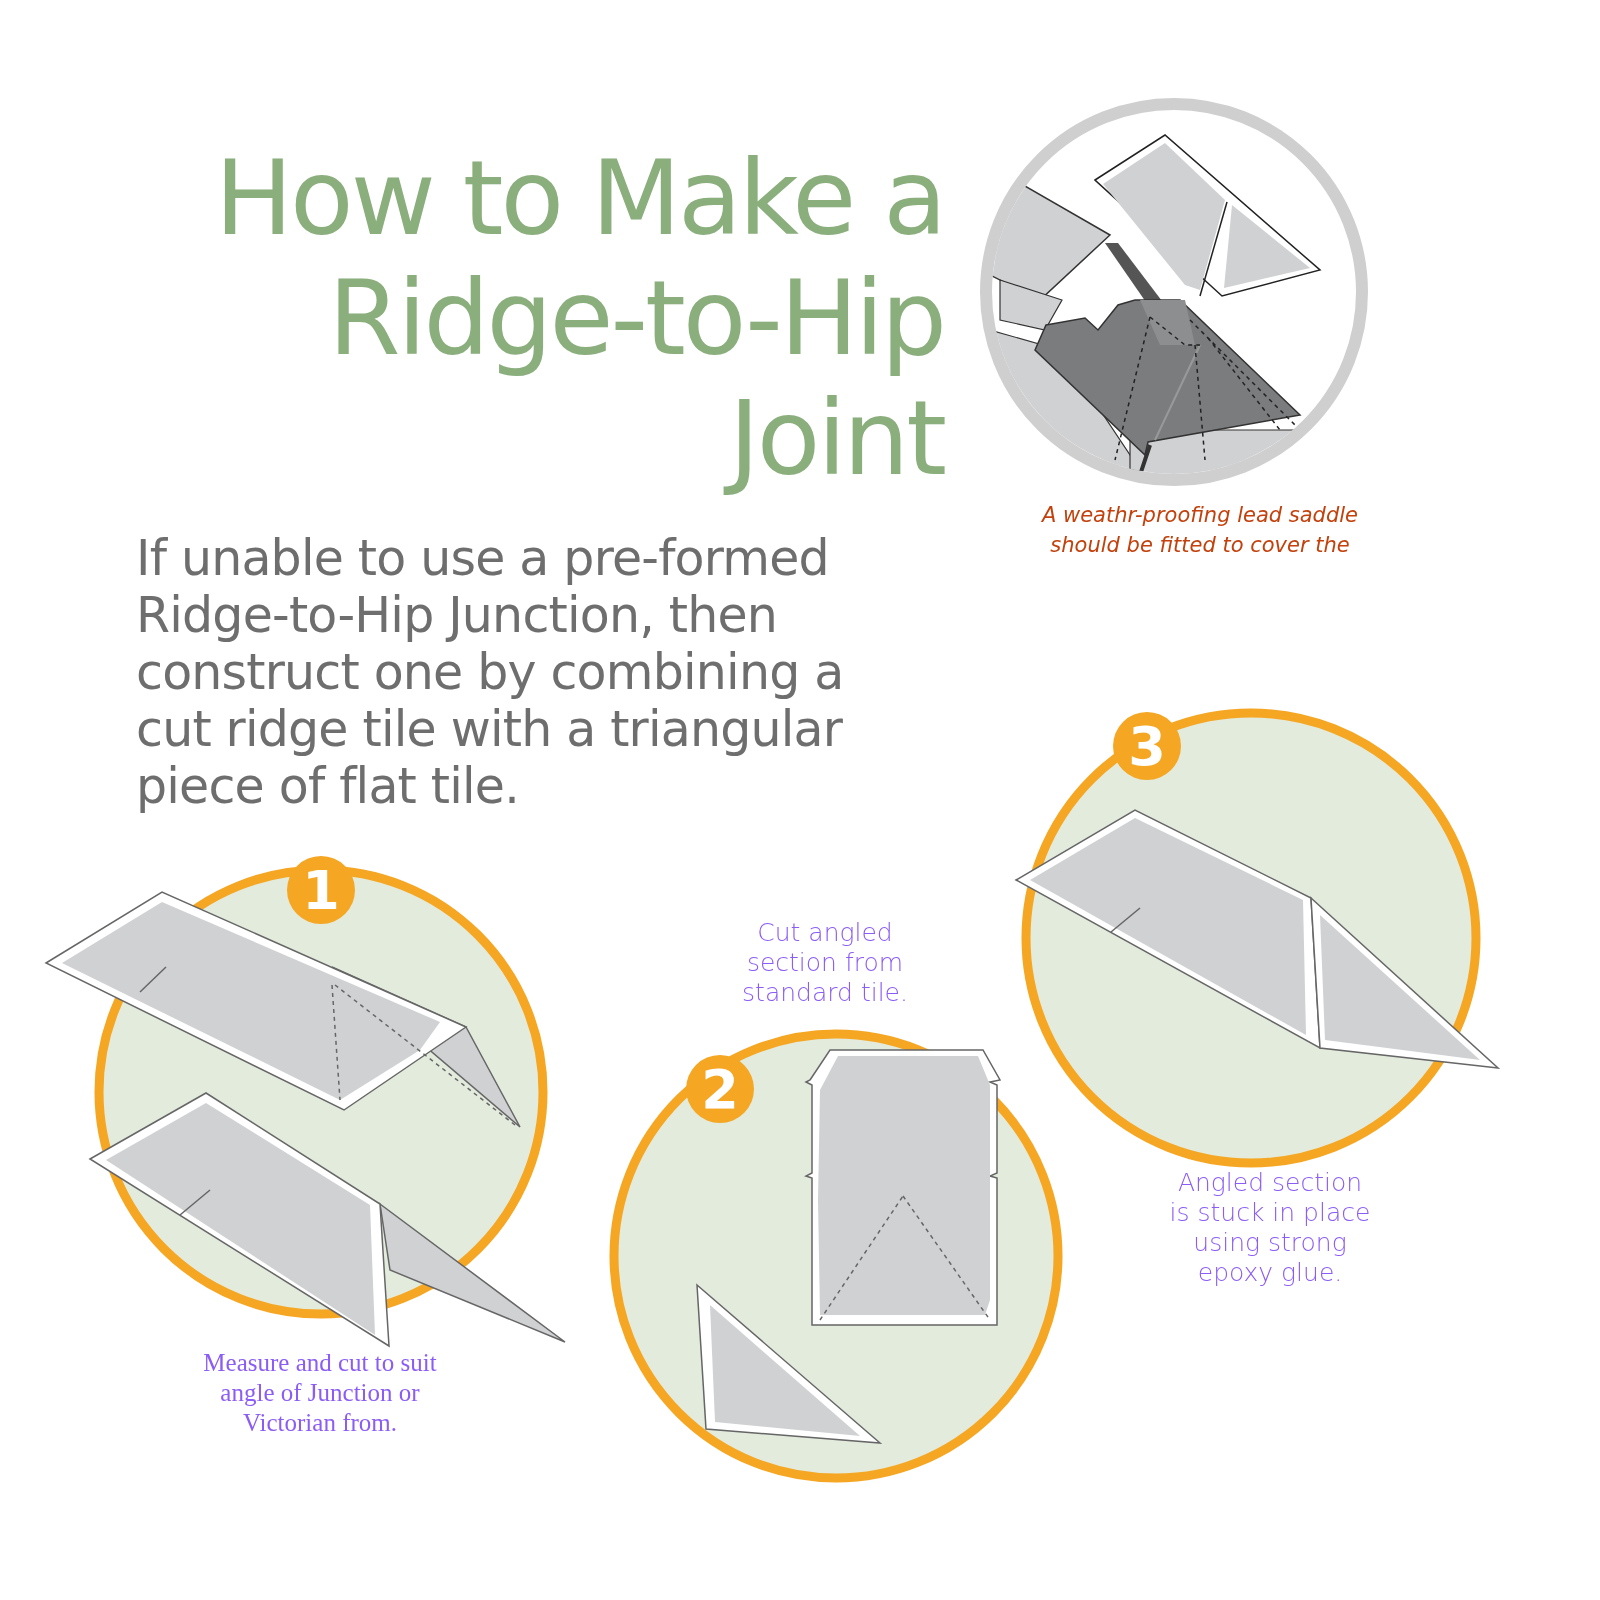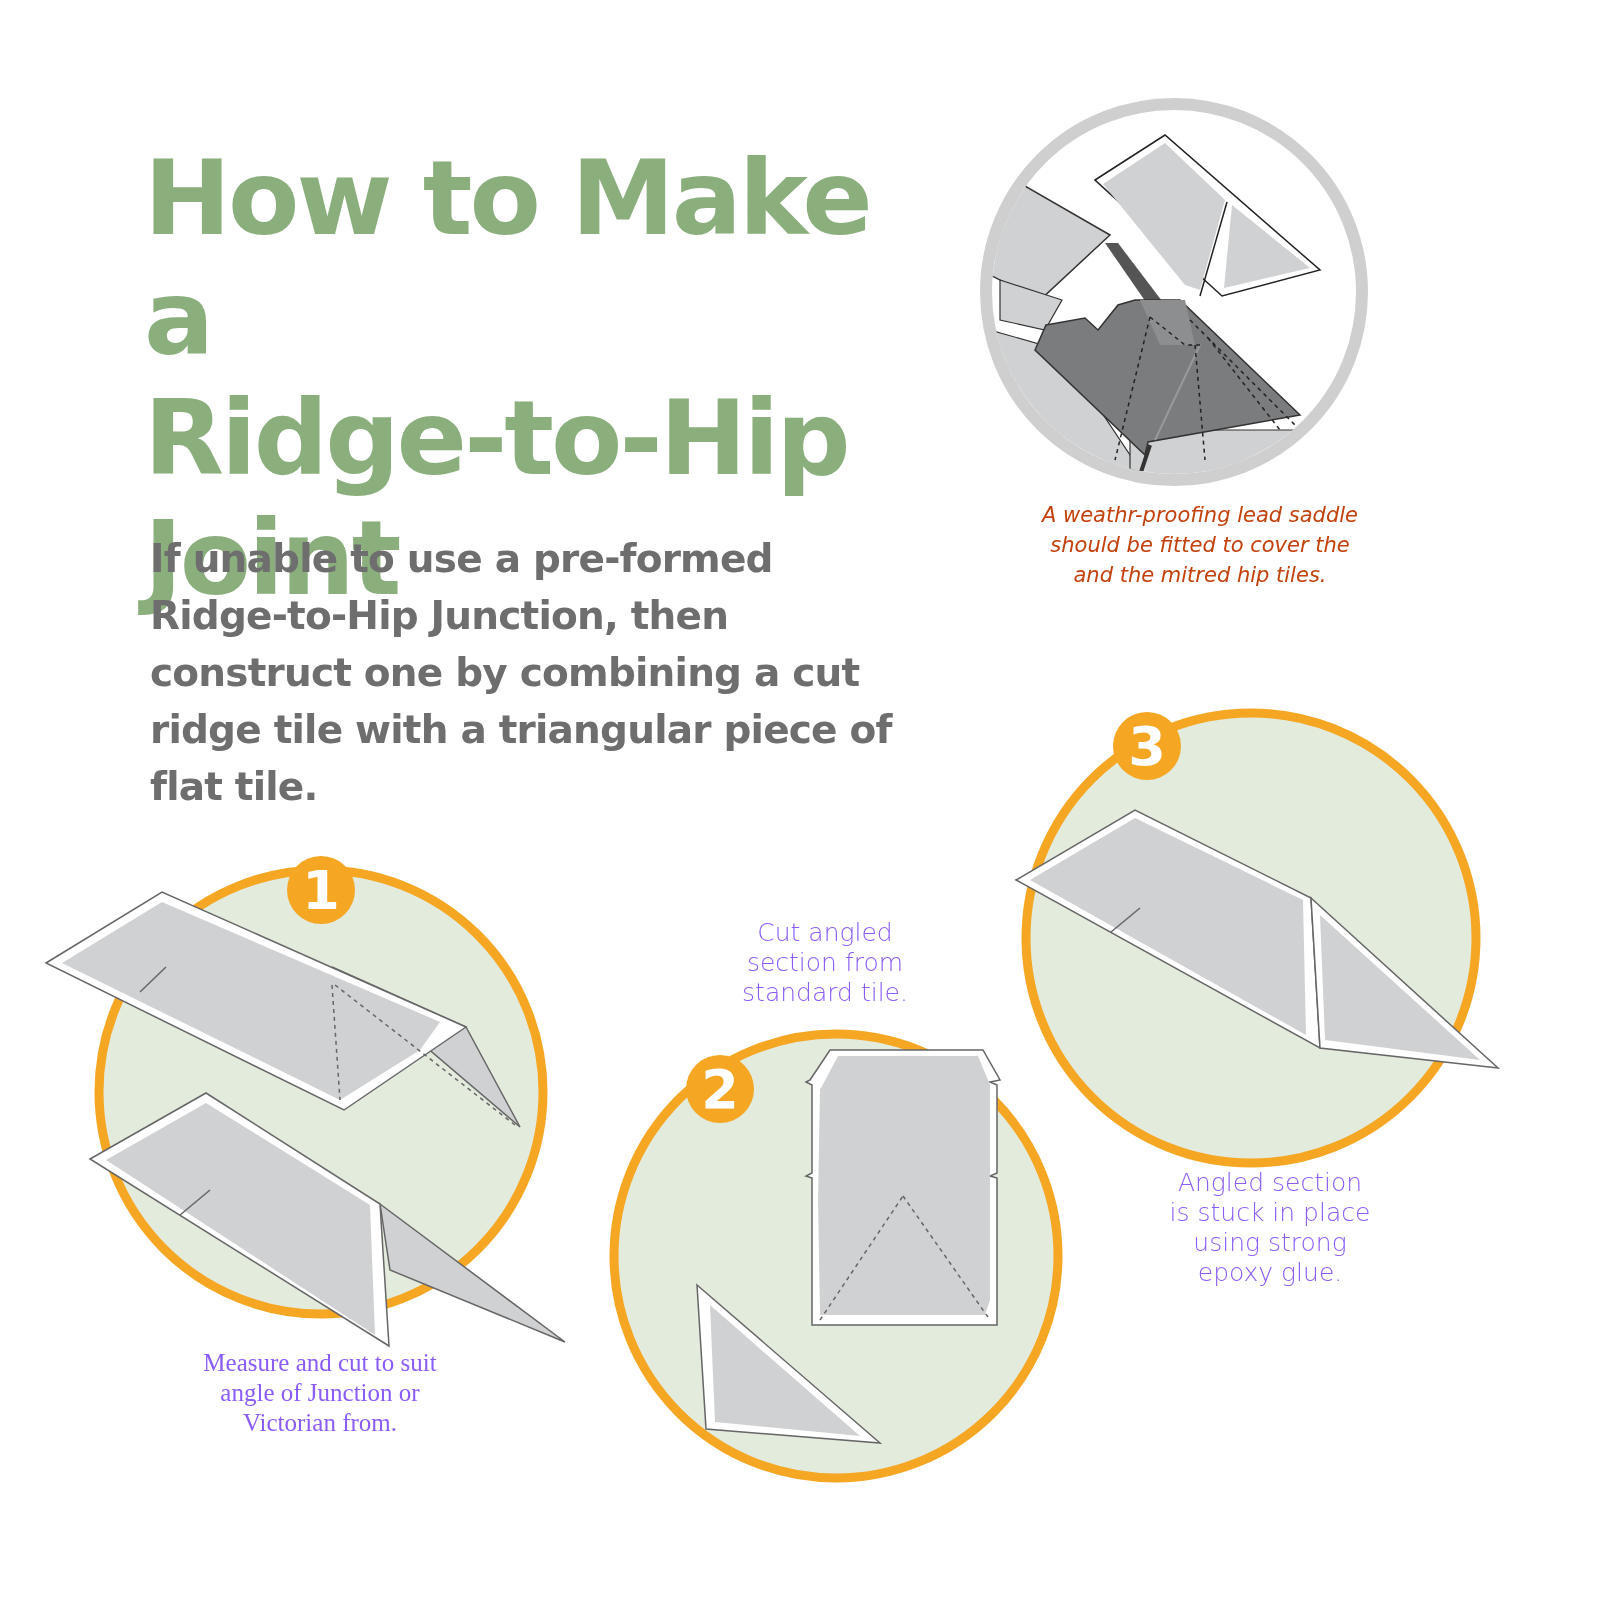--- a/index.html
+++ b/index.html
@@ -1,26 +1,26 @@
 <!DOCTYPE html>
 <html><head>
 <meta charset="utf-8">
 <style>
   html, body { margin: 0; padding: 0; background: #ffffff; }
   body { width: 1600px; height: 1600px; position: relative; overflow: hidden; font-family: "Liberation Sans", sans-serif; }
   .title {
     position: absolute; left: 144px; top: 138px; width: 800px;
-    color: #8aae7c; font-family: "DejaVu Sans", sans-serif; font-weight: bold;
-    font-size: 104px; line-height: 120px; letter-spacing: -3px;
+    color: #8aae7c; font-family: "DejaVu Sans", sans-serif; font-weight: normal;
+    font-size: 104px; line-height: 120px; letter-spacing: -3px; text-align: right;
   }
   .title span { display: block; }
   .intro {
-    position: absolute; left: 150px; top: 530px; width: 760px;
-    color: #6e6e6e; font-family: "DejaVu Sans", sans-serif; font-weight: bold;
-    font-size: 39px; line-height: 57px; letter-spacing: -0.8px;
+    position: absolute; left: 136px; top: 530px; width: 760px;
+    color: #6e6e6e; font-family: "DejaVu Sans", sans-serif; font-weight: normal;
+    font-size: 49px; line-height: 57px; letter-spacing: -0.8px;
   }
   .caption-top {
     position: absolute; left: 1010px; top: 500px; width: 380px; text-align: center;
     color: #c2410c; font-family: "DejaVu Sans", sans-serif; font-style: italic; font-weight: 300;
     font-size: 21px; line-height: 30px;
   }
   .caption {
     position: absolute; text-align: center; color: #8b5cf6;
     font-family: "DejaVu Sans", sans-serif; font-weight: 300;
     font-size: 25px; line-height: 30px;
@@ -133,21 +133,20 @@
   <span>How to Make a</span>
   <span>Ridge-to-Hip</span>
   <span>Joint</span>
 </h1>
 
 <p class="intro" style="margin:0;">If unable to use a pre-formed Ridge-to-Hip Junction, then construct one by combining a cut ridge tile with a triangular piece of flat tile.</p>
 
 <div class="caption-top">
   <div>A weathr-proofing lead saddle</div>
   <div>should be fitted to cover the</div>
-  <div>and the mitred hip tiles.</div>
 </div>
 
 <div class="caption cap1">
   <div>Measure and cut to suit</div>
   <div>angle of Junction or</div>
   <div>Victorian from.</div>
 </div>
 
 <div class="caption cap2">
   <div>Cut angled</div>

